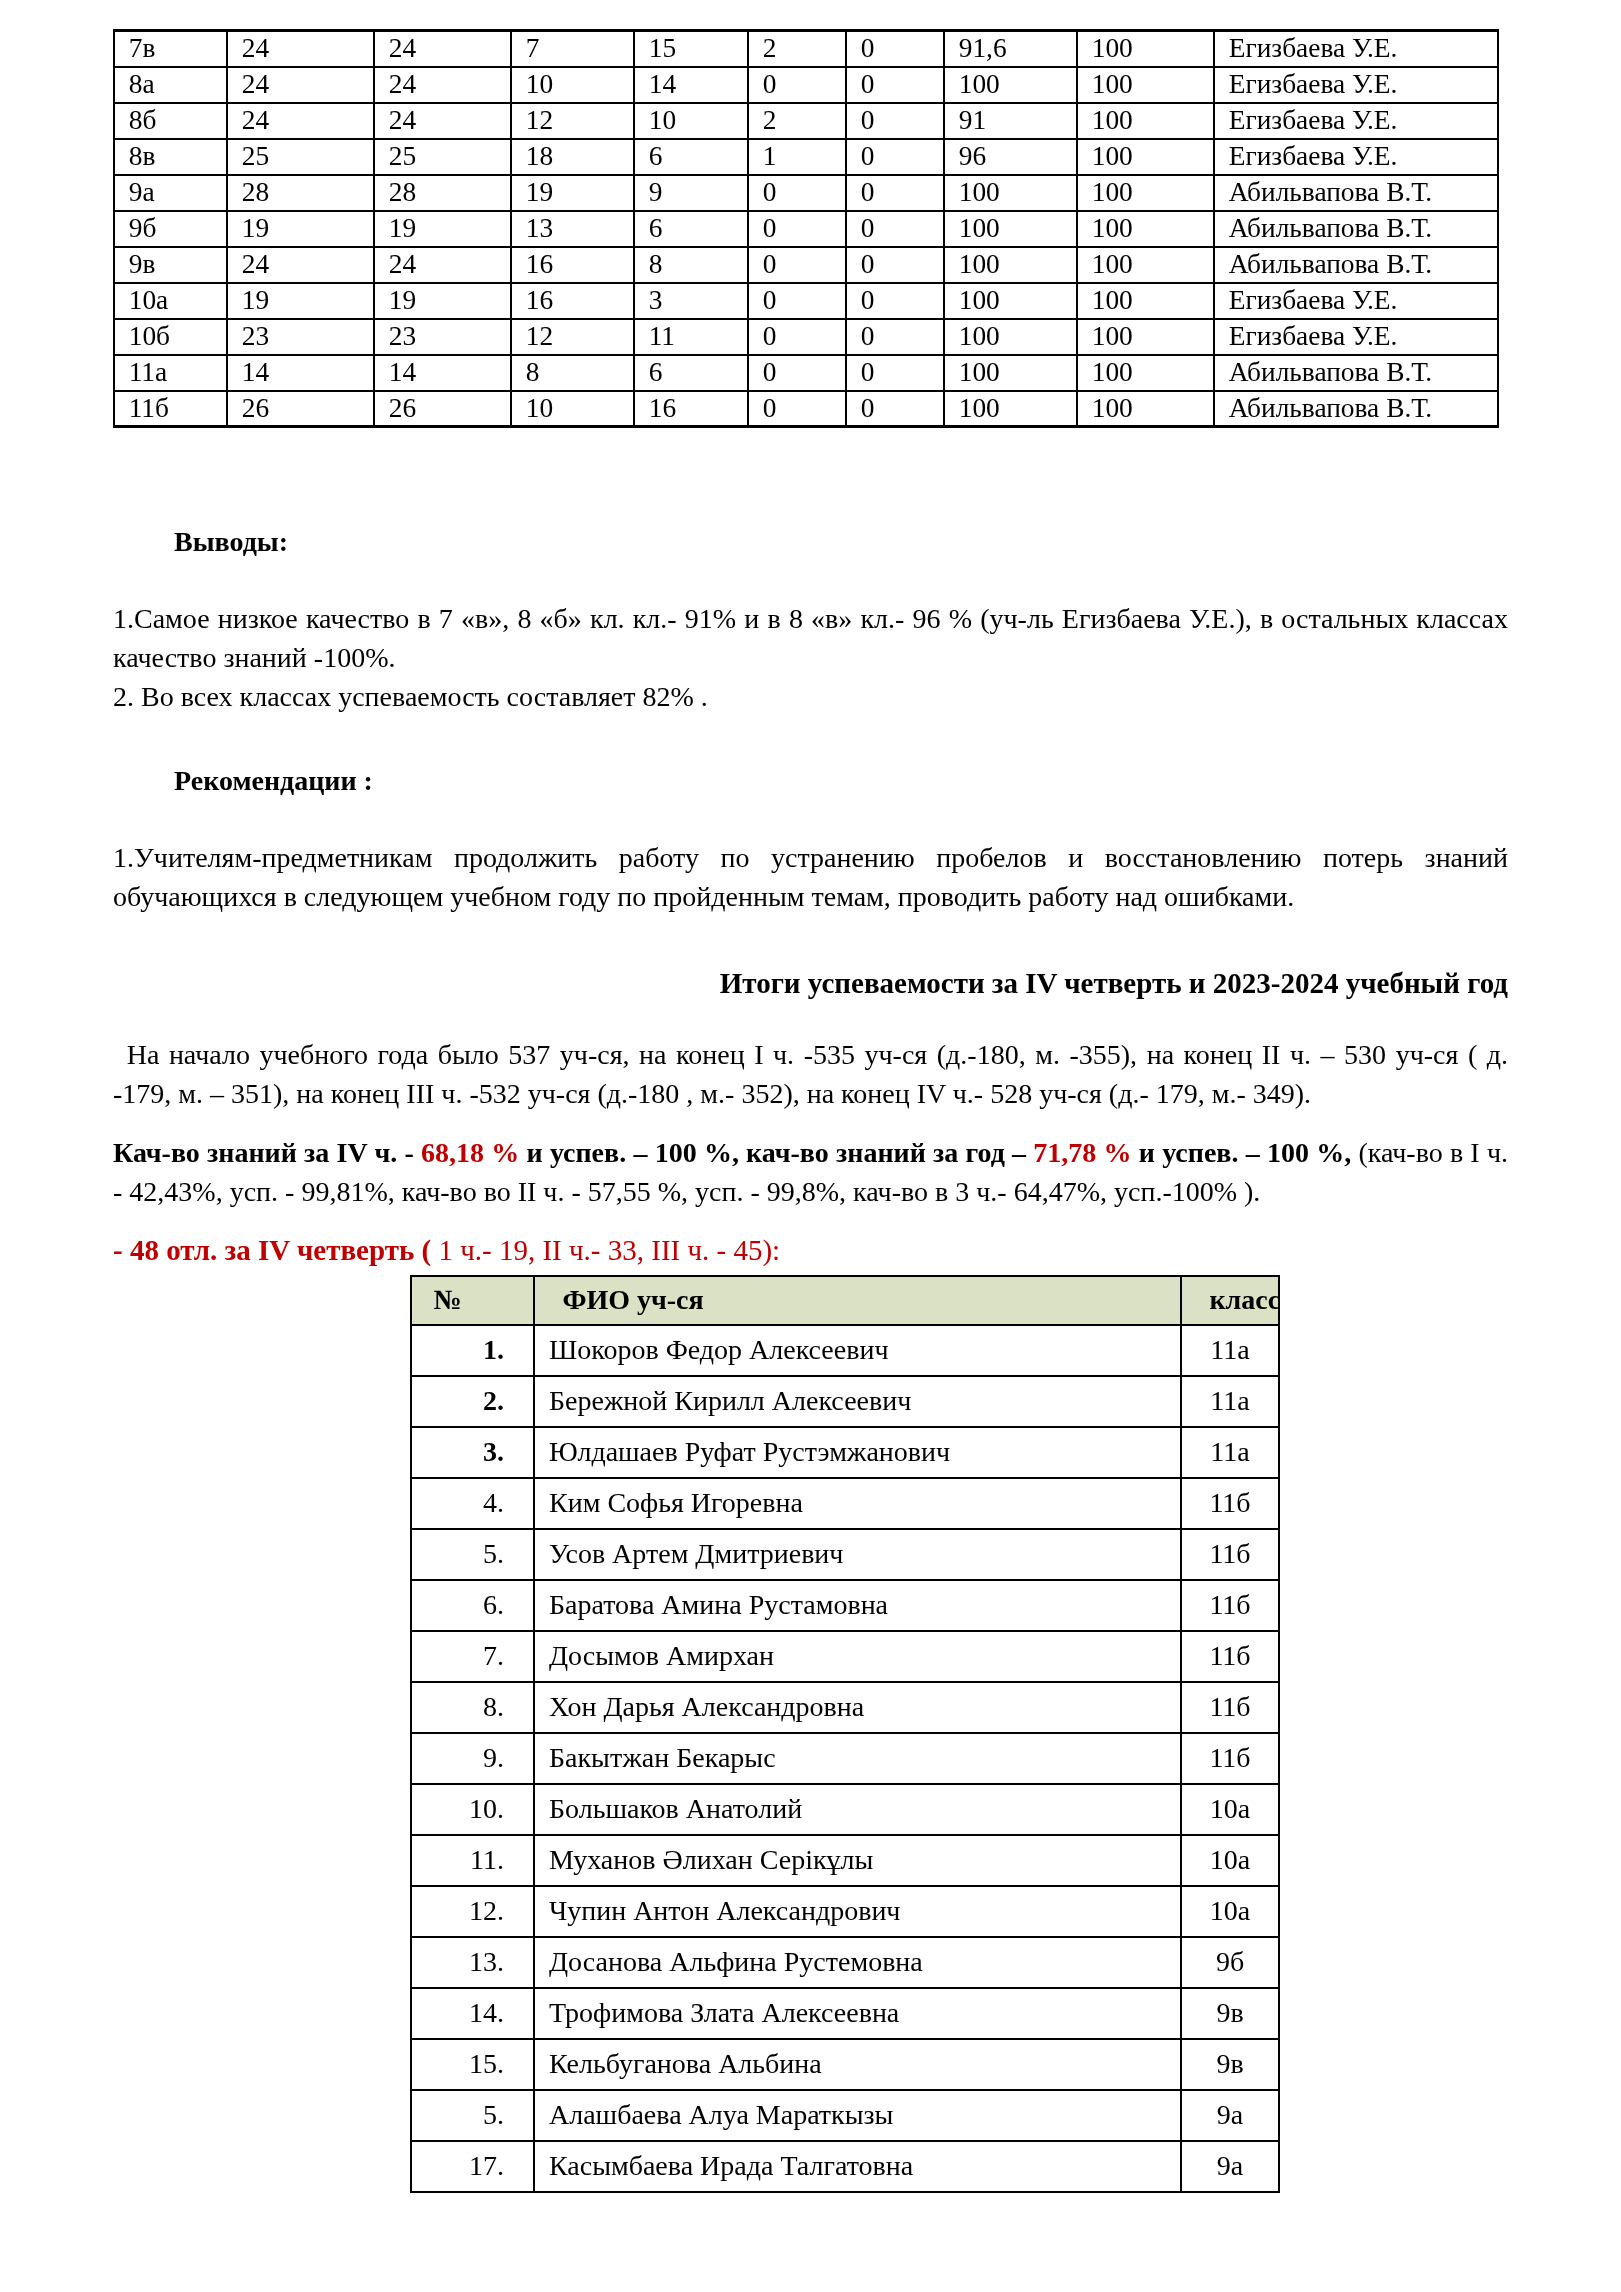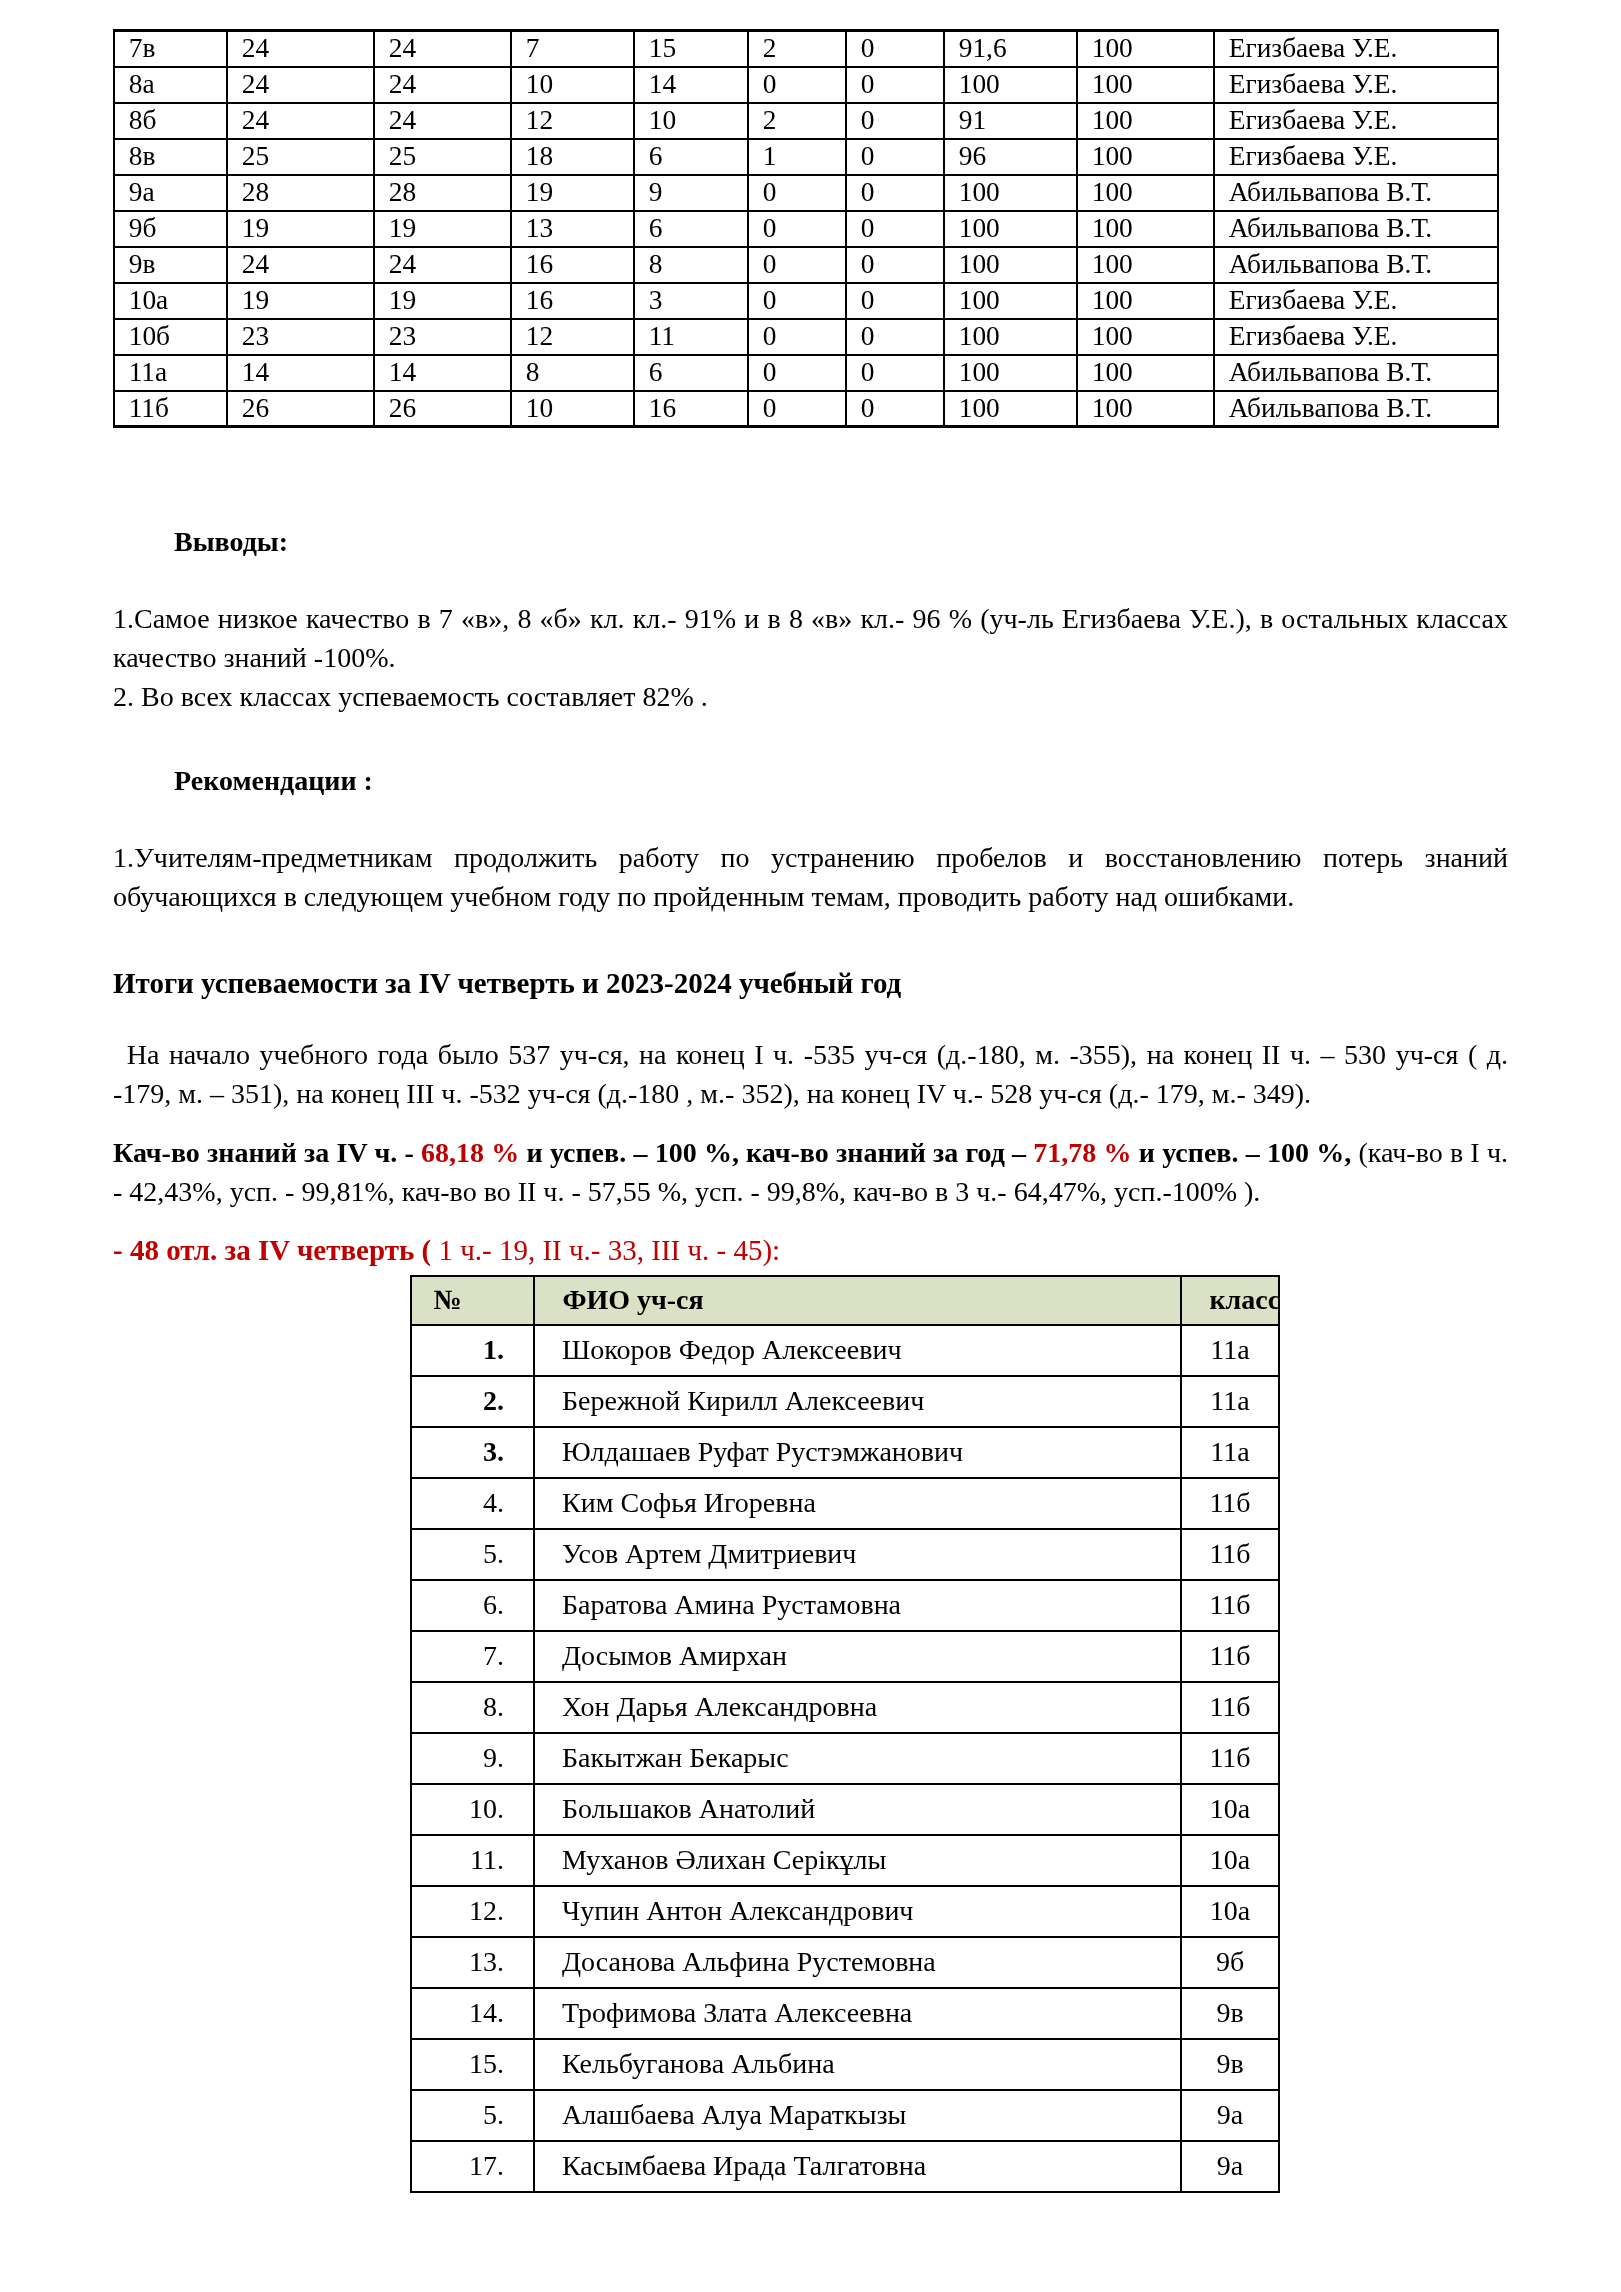--- a/index.html
+++ b/index.html
@@ -35,21 +35,21 @@
   }
   .sub.m1 { margin-top: 98px; }
   .sub.m2 { margin-top: 49px; }
   .para {
     font-size: 28px; line-height: 39px;
     margin: 0; text-align: justify;
   }
   .para.m1 { margin-top: 41px; }
   .center-heading {
     font-size: 29px; font-weight: bold;
-    text-align: left; margin: 51px 0 0 0;
+    text-align: right; margin: 51px 0 0 0;
   }
   .indent { text-indent: 13.7px; }
   .bold-para { font-weight: bold; }
   .bold-para .reg { font-weight: normal; }
   .red { color: #C00000; }
   .redline {
     font-size: 29px; color: #C00000;
     margin: 23.5px 39px 0 0; text-align: left;
   }
   .redline .b { font-weight: bold; }
@@ -68,21 +68,21 @@
     height: 49px;
     font-weight: bold;
     text-align: left;
     padding: 0 5.9px 0 27.4px;
     border-bottom-width: 2.9px;
   }
   .t2 th.hnum { padding-left: 21.6px; }
   .t2 td { height: 51px; border-top-width: 2.9px; border-bottom-width: 2.9px; }
   .t2 td.num { text-align: right; padding-right: 29px; }
   .t2 td.num.bnum { font-weight: bold; }
-  .t2 td.name { padding-left: 27px; }
+  .t2 td.name { padding-left: 14px; }
   .t2 td.cls { text-align: center; }
 </style>
 </head>
 <body>
 
 <div class="page">
 
   <table class="t1">
     <colgroup>
       <col style="width:113px">

